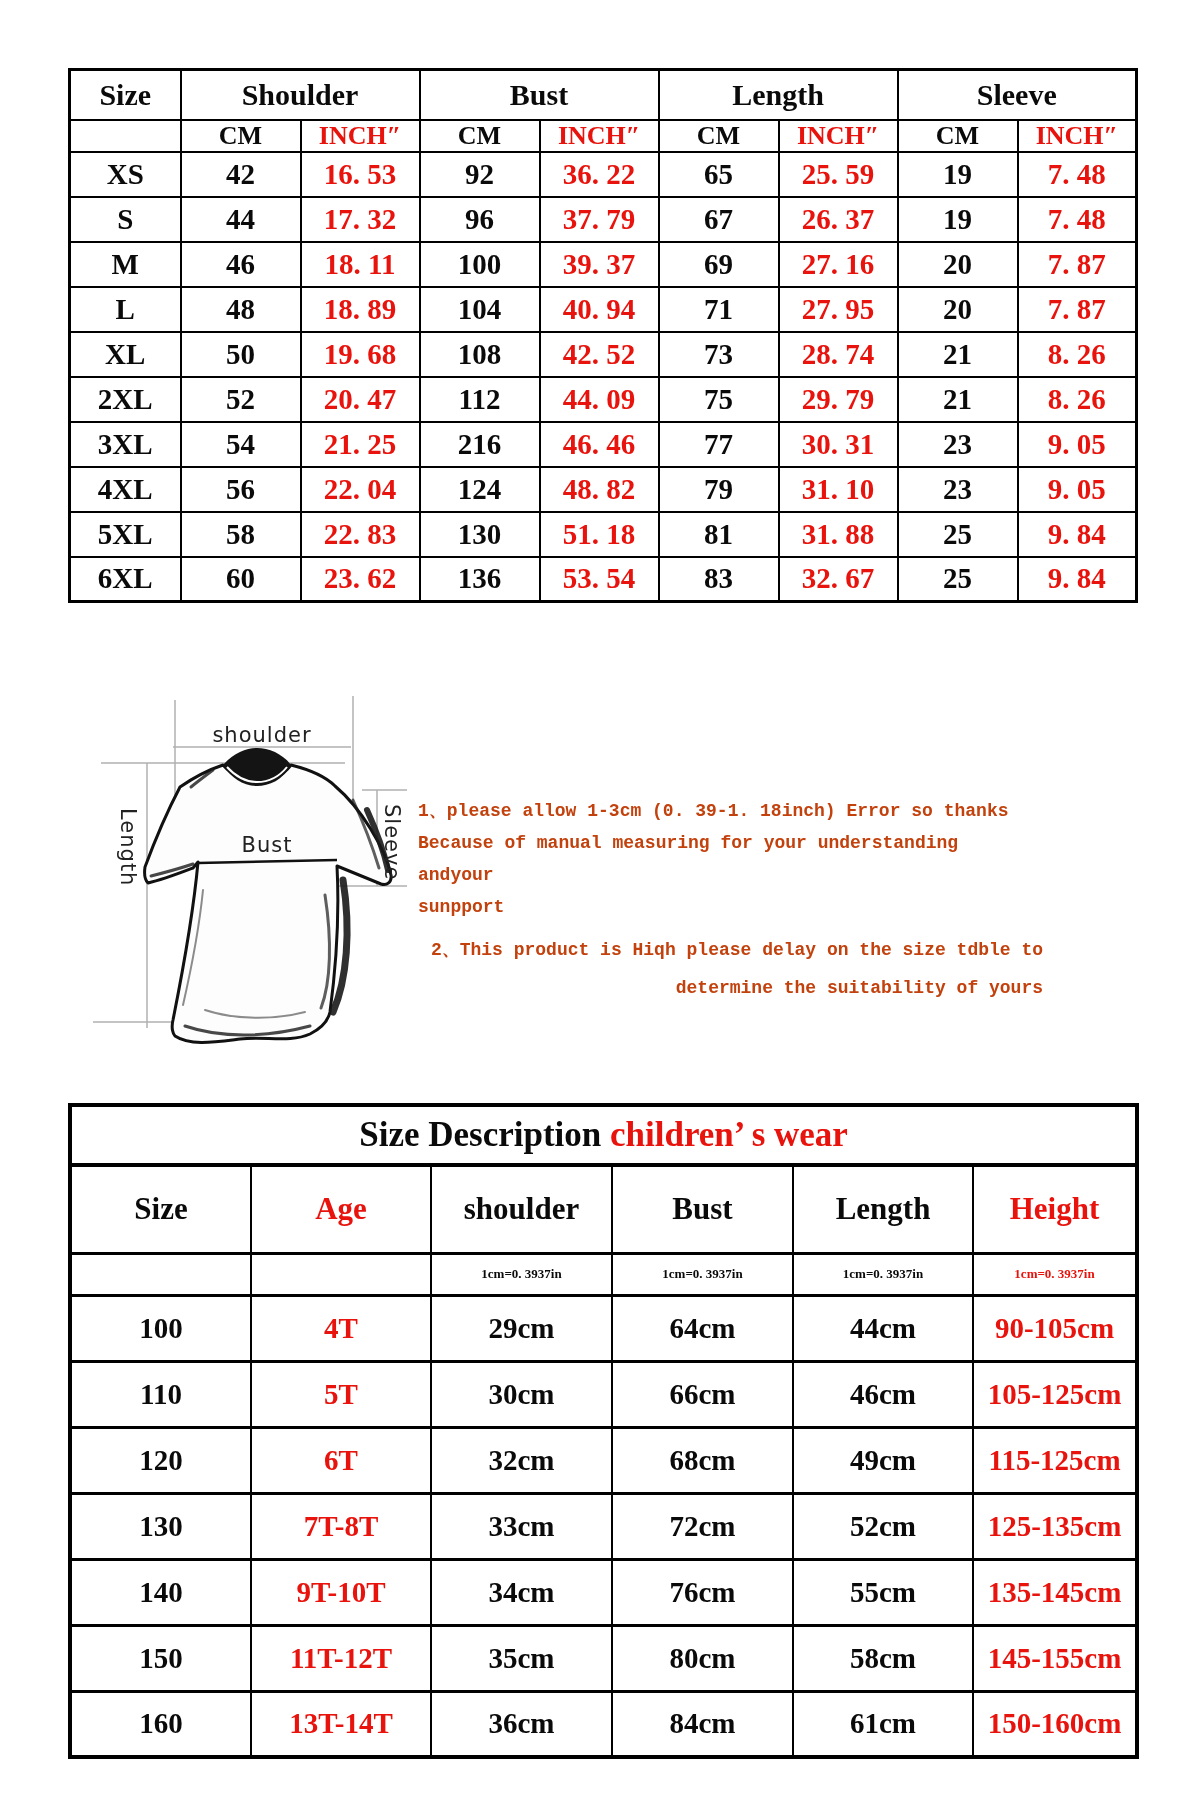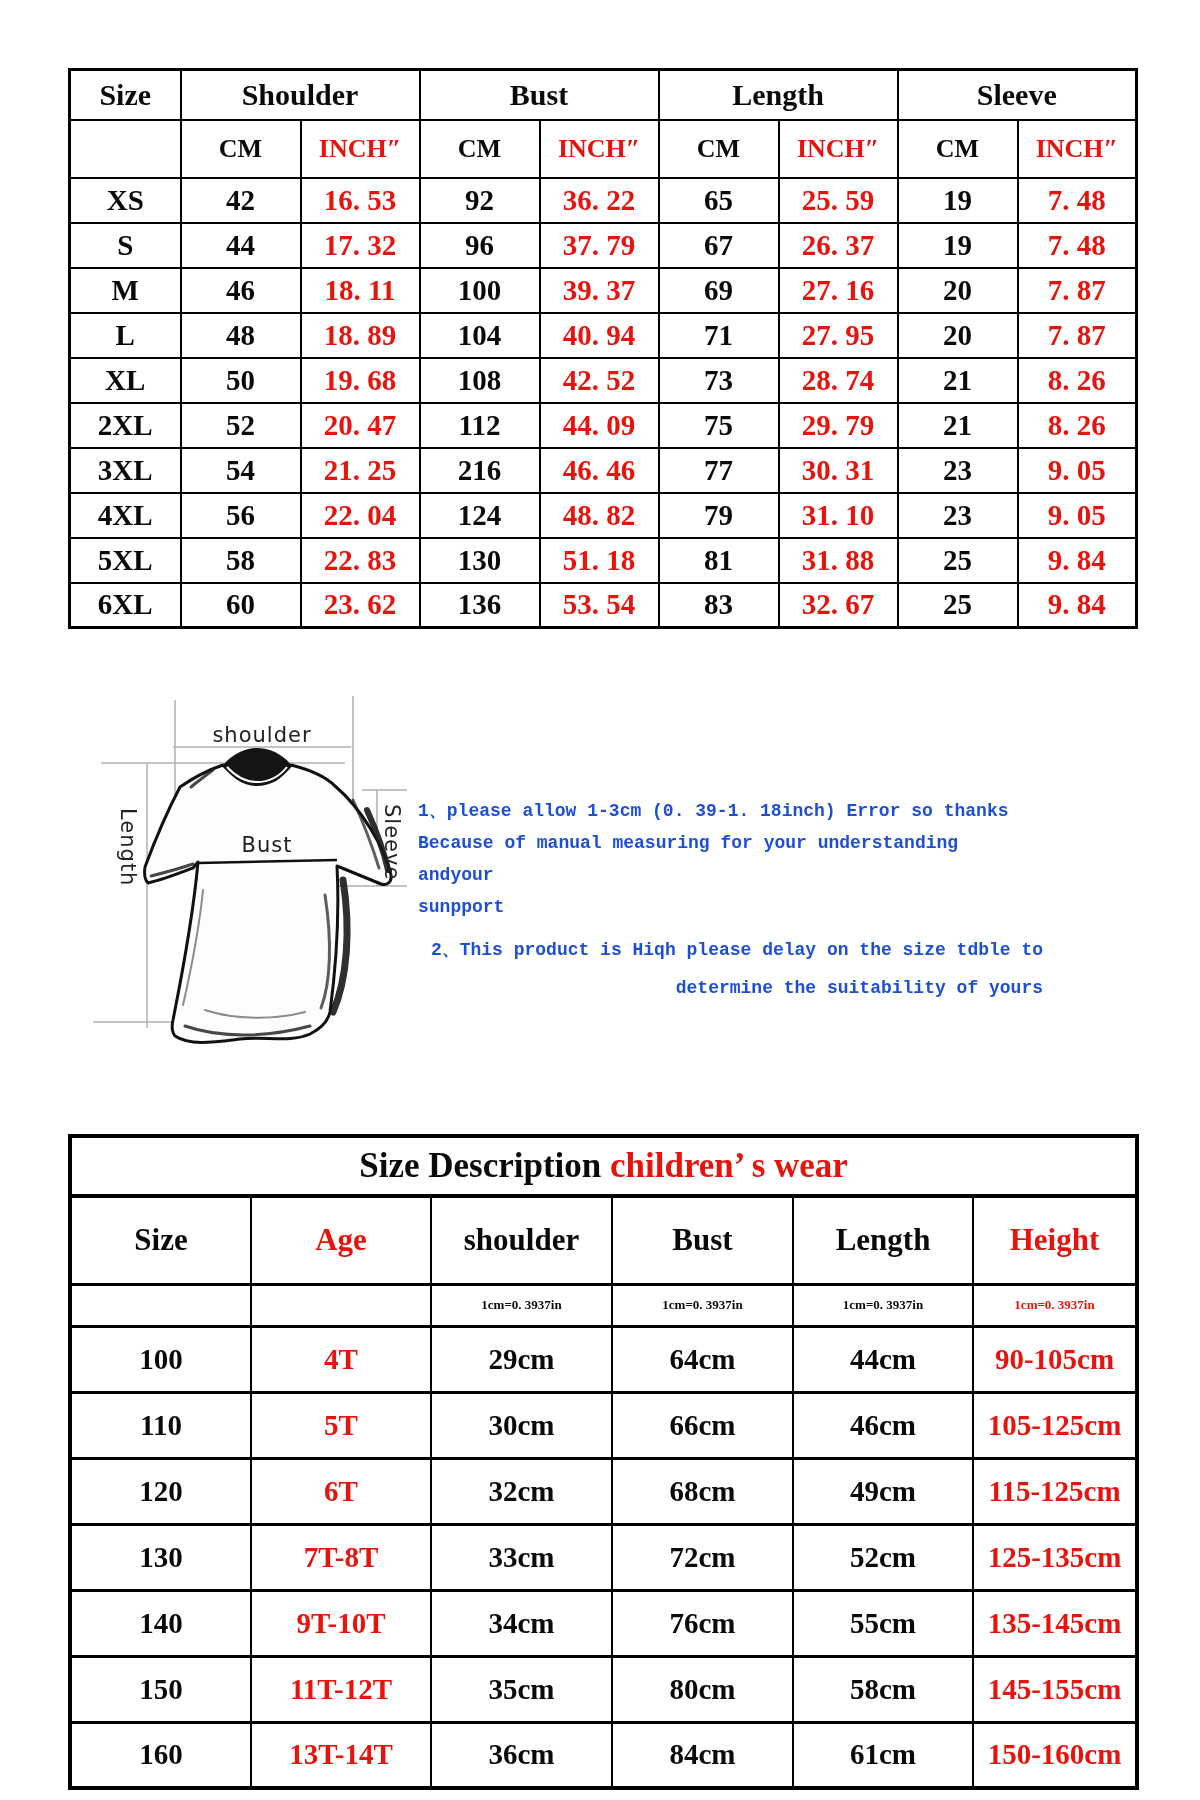--- a/index.html
+++ b/index.html
@@ -24,48 +24,47 @@
     border:3px solid var(--line);
   }
   .adult th,.adult td{
     border:2px solid var(--line);
     text-align:center;vertical-align:middle;
     font-weight:700;color:var(--ink);
     padding:0;overflow:hidden;white-space:nowrap;
   }
   .adult tr{height:45px;}
   .adult tr.group{height:50px;}
-  .adult tr.units{height:58px;}
+  .adult tr.units{height:32px;}
   .adult tr.group th{font-size:30px;}
   .adult tr.units td{font-size:26px;}
   .adult td{font-size:29px;}
   .adult td:nth-child(odd):not(:first-child){color:var(--red);}
 
   
   .diagram{position:absolute;left:85px;top:690px;width:340px;height:420px;}
   .diagram text{
     font-family:"DejaVu Sans", sans-serif;
     font-size:21px;fill:#222;letter-spacing:1px;
   }
 
   
   .note{
     position:absolute;left:418px;width:625px;
     font-family:"Liberation Mono", monospace;
     font-weight:700;font-size:18px;line-height:32px;
-    color:#1d4ed8;white-space:pre-line;
+    color:#c2410c;white-space:pre-line;
   }
   .note1{top:795px;}
   .note2{top:931px;line-height:38px;text-align:right;}
 
   
   .kids{
     position:absolute;left:68px;top:1103px;width:1067px;
     border:4px solid var(--line);
-    margin-top:31px;
   }
   .kids th,.kids td{
     border:2px solid var(--line);
     border-top-width:3px;border-bottom-width:3px;
     text-align:center;vertical-align:middle;
     font-weight:700;color:var(--ink);
     padding:0;overflow:hidden;white-space:nowrap;
   }
   .kids tr{height:66px;}
   .kids tr.title{height:60px;}

